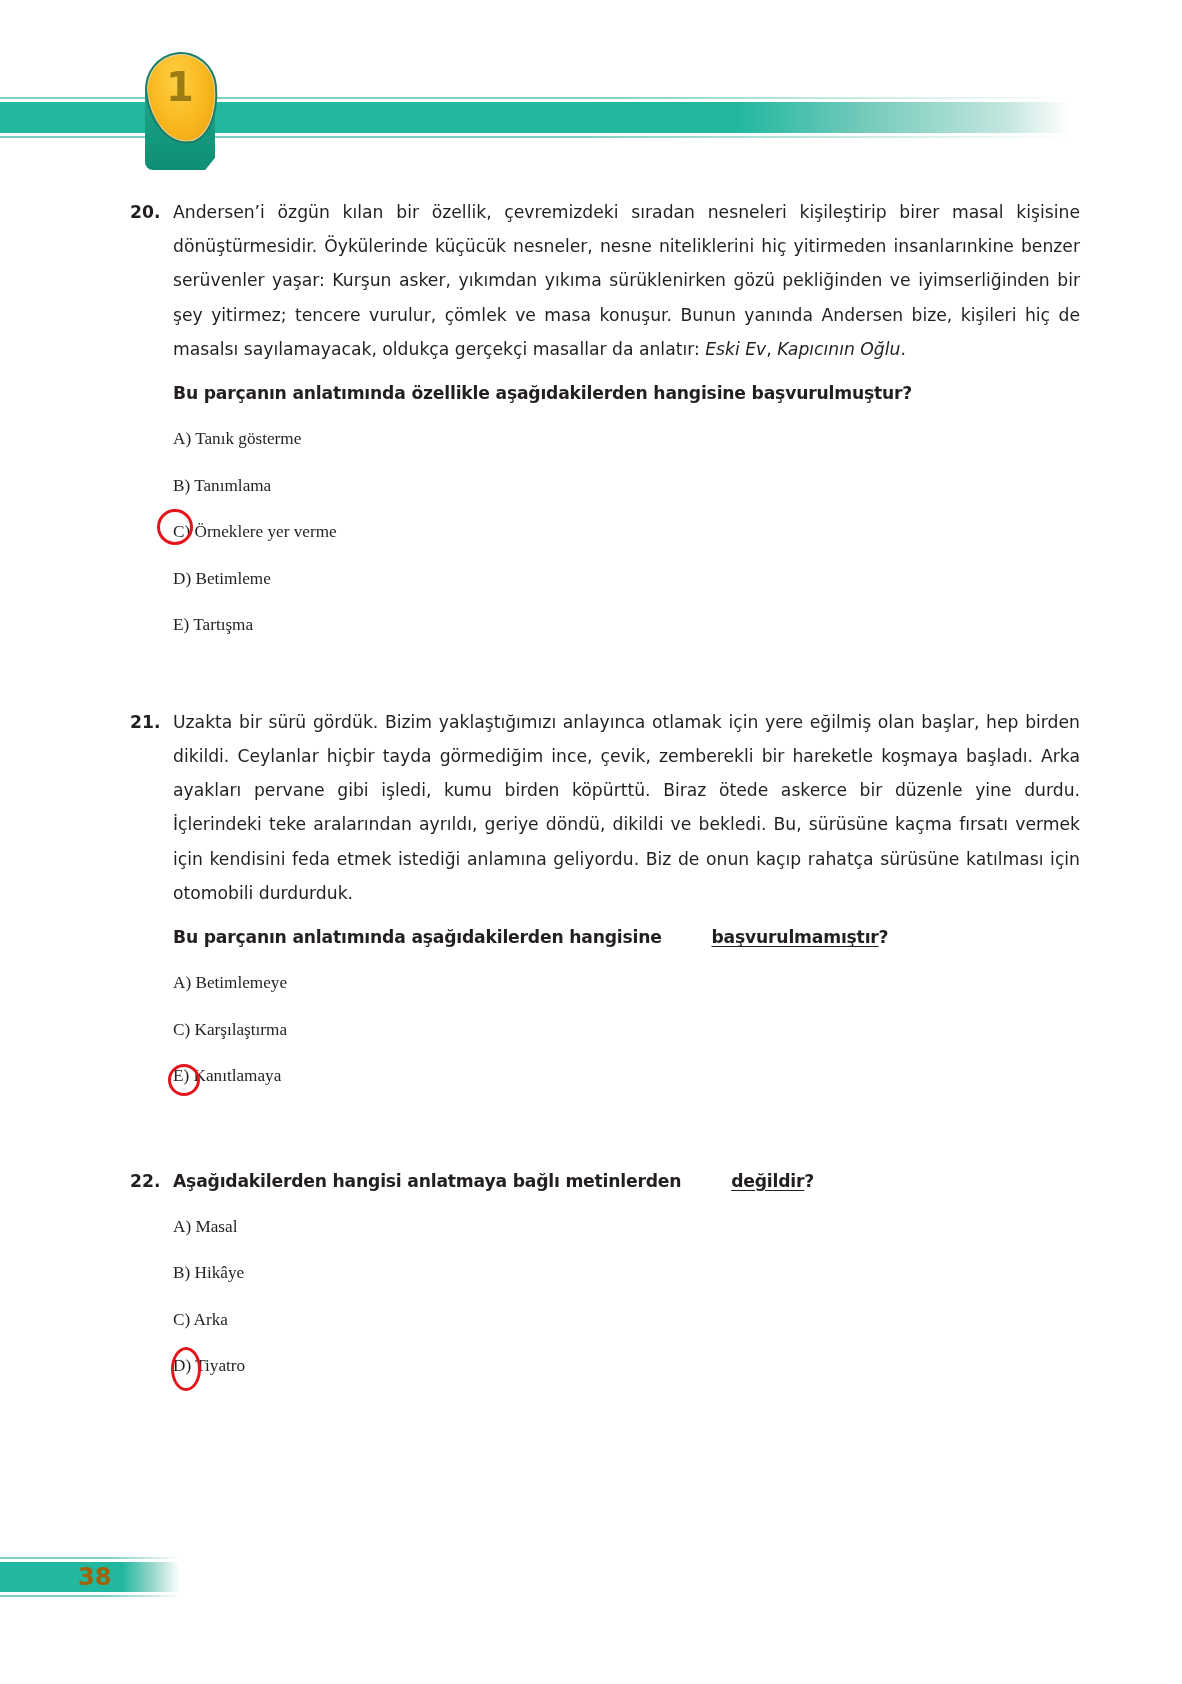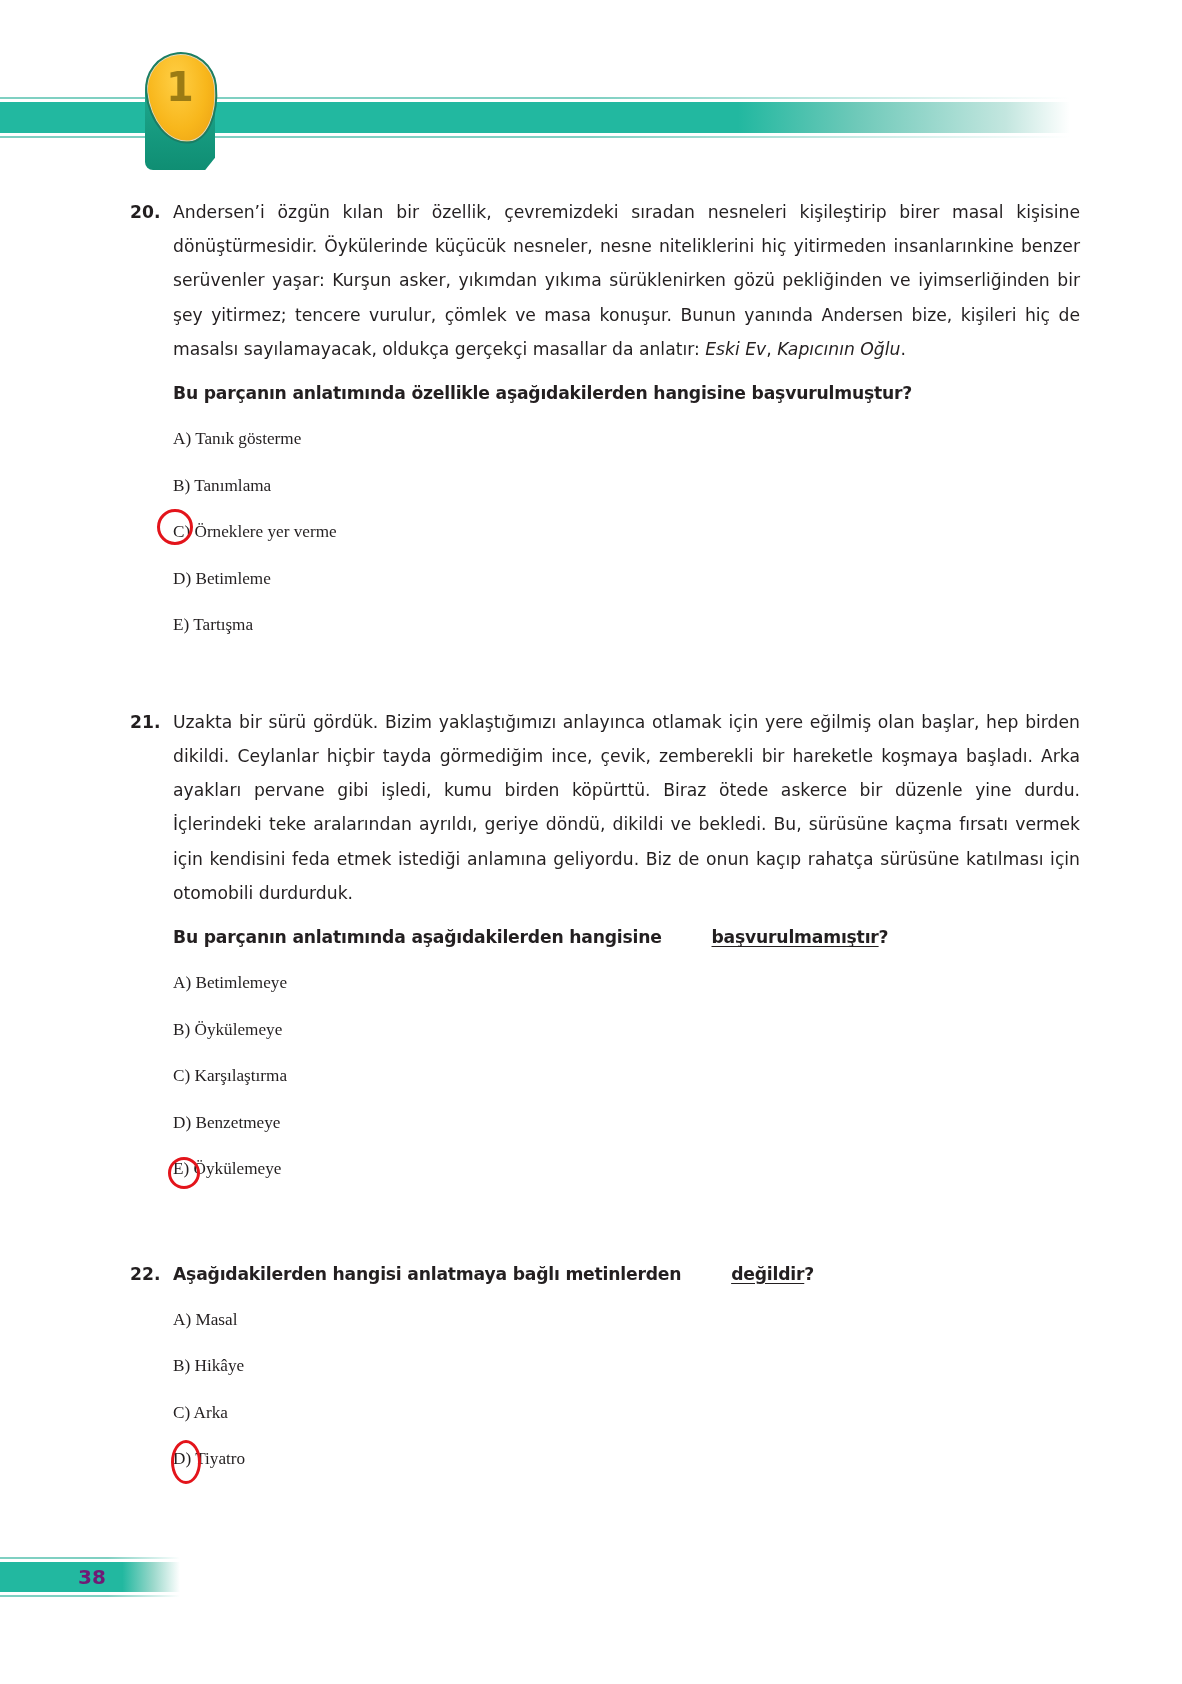--- a/index.html
+++ b/index.html
@@ -75,22 +75,22 @@
   }
   .footer-band .fill {
     position: absolute; left: 0; top: 5px; width: 100%; height: 30px;
     background: linear-gradient(to right, #22b8a0 0%, #22b8a0 68%, #9ad8cb 85%, rgba(255,255,255,0) 100%);
   }
   .footer-band .line-bottom {
     position: absolute; left: 0; top: 38px; width: 100%; height: 2px;
     background: linear-gradient(to right, #7fd0c2 0%, #7fd0c2 60%, rgba(127,208,194,0) 100%);
   }
   .page-number {
-    position: absolute; left: 78px; top: 7px; font-weight: bold; font-size: 20px;
-    color: #701a75; line-height: 26px;
+    position: absolute; left: 78px; top: 7px; font-weight: bold; font-size: 24px;
+    color: #a16207; line-height: 26px;
   }
 </style>
 </head>
 <body>
 
 <div class="header-band">
   <div class="line-top"></div>
   <div class="fill"></div>
   <div class="line-bottom"></div>
 </div>
@@ -118,24 +118,22 @@
   </div>
 
   <div style="height:50px"></div>
 
   <div class="question">
     <span class="q-num">21.</span>
     <p class="q-text">Uzakta bir sürü gördük. Bizim yaklaştığımızı anlayınca otlamak için yere eğilmiş olan başlar, hep birden dikildi. Ceylanlar hiçbir tayda görmediğim ince, çevik, zemberekli bir hareketle koşmaya başladı. Arka ayakları pervane gibi işledi, kumu birden köpürttü. Biraz ötede askerce bir düzenle yine durdu. İçlerindeki teke aralarından ayrıldı, geriye döndü, dikildi ve bekledi. Bu, sürüsüne kaçma fırsatı vermek için kendisini feda etmek istediği anlamına geliyordu. Biz de onun kaçıp rahatça sürüsüne katılması için otomobili durdurduk.</p>
     <p class="q-prompt"><span>Bu parçanın anlatımında aşağıdakilerden hangisine </span><u>başvurulmamıştır</u><span>?</span></p>
     <ul class="options">
       <li class="option"><span>A)</span> <span>Betimlemeye</span></li>
-      <li class="option"><span>B)</span> <span>Öykülemeye</span></li>
       <li class="option"><span>C)</span> <span>Karşılaştırma</span></li>
-      <li class="option"><span>D)</span> <span>Benzetmeye</span></li>
-      <li class="option"><span>E)</span> <span>Öykülemeye</span>
+      <li class="option"><span>E)</span> <span>Kanıtlamaya</span>
         <span class="mark-circle" style="left:-5px; top:5px; width:26px; height:26px;"></span>
       </li>
     </ul>
   </div>
 
   <div style="height:50px"></div>
 
   <div class="question">
     <span class="q-num">22.</span>
     <p class="q-prompt" style="margin-top:8px"><span>Aşağıdakilerden hangisi anlatmaya bağlı metinlerden </span><u>değildir</u><span>?</span></p>

